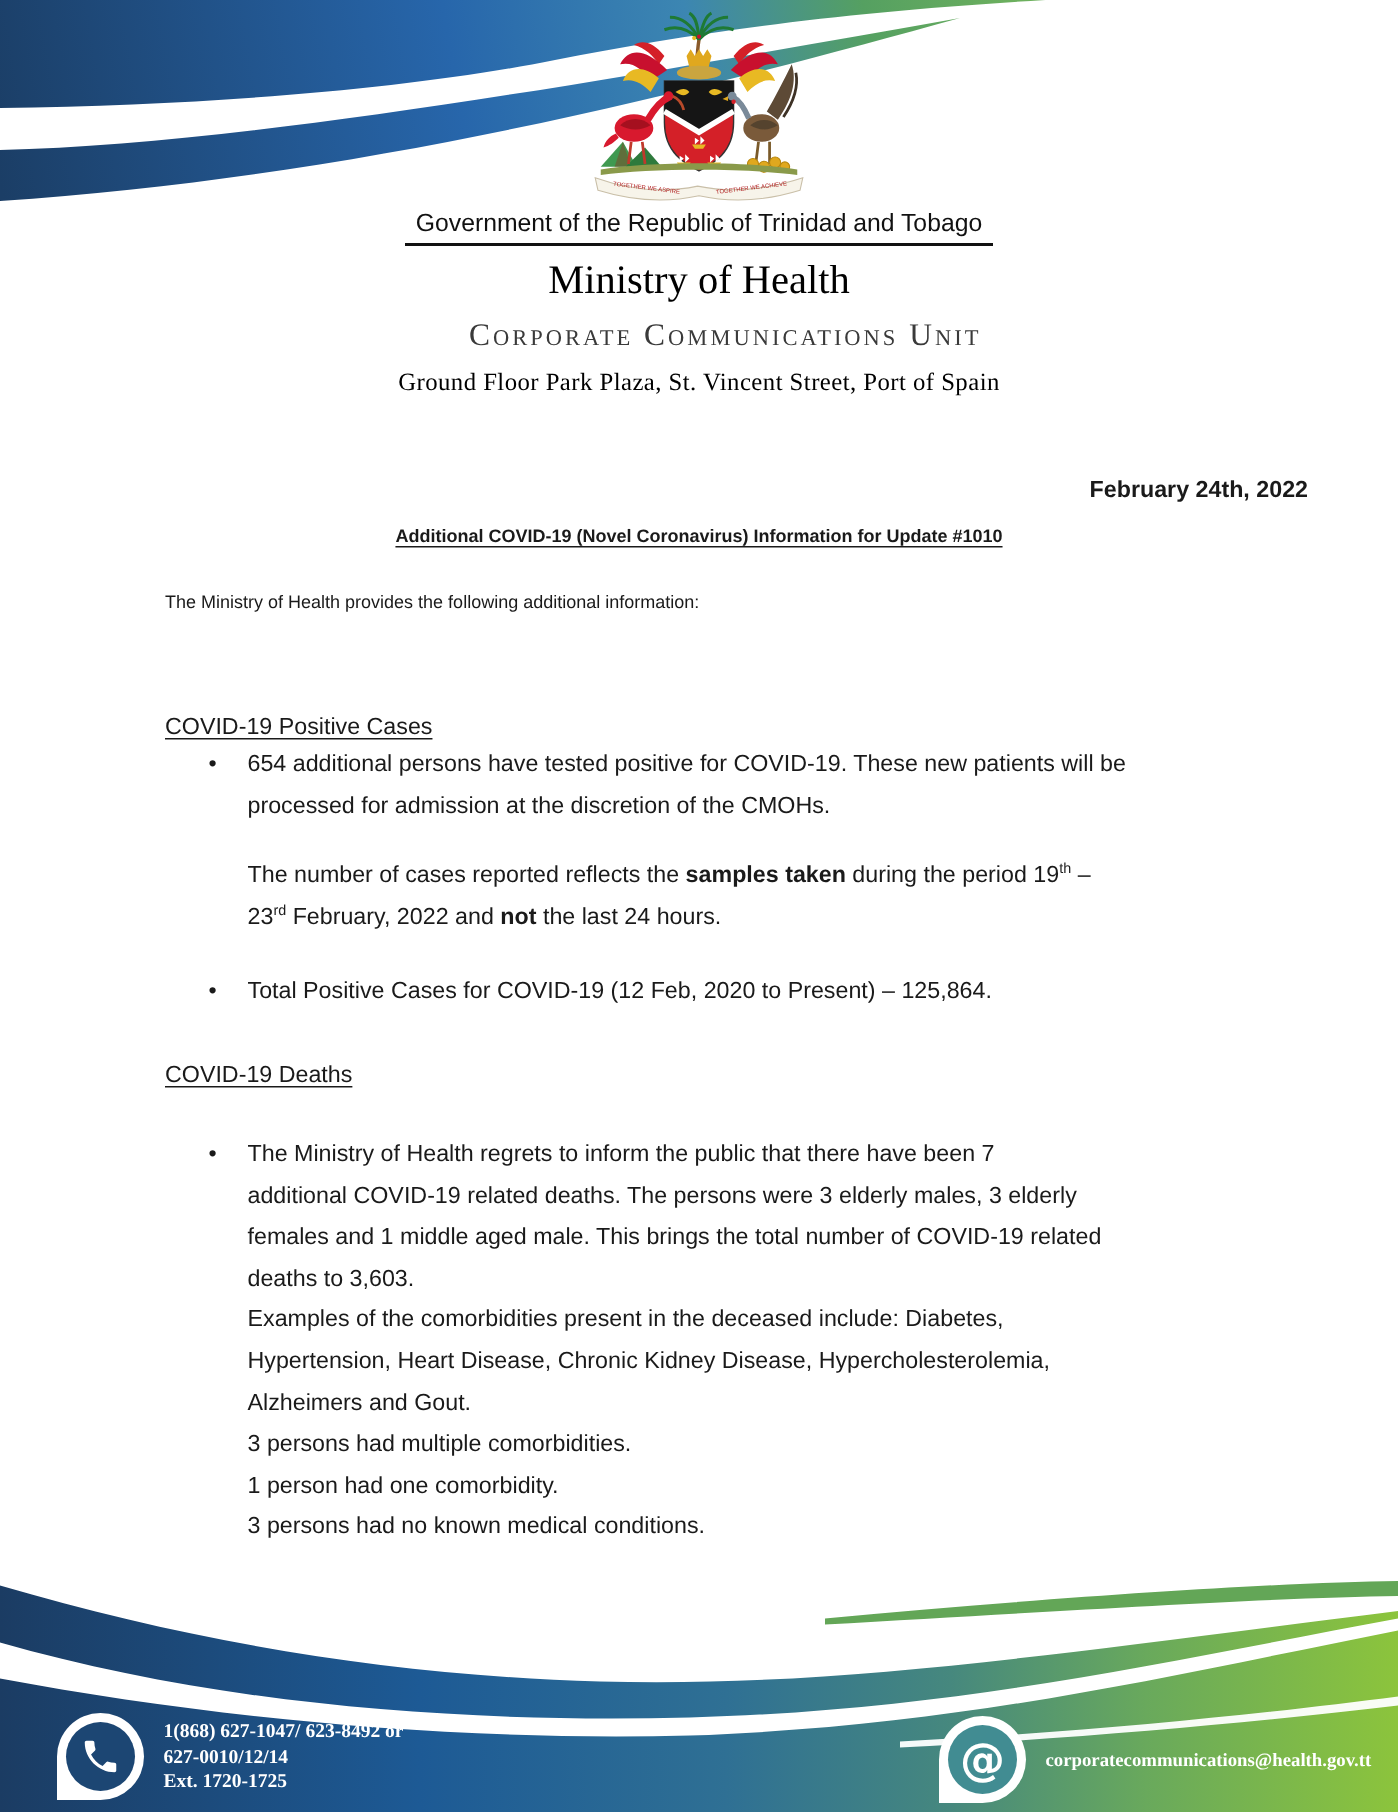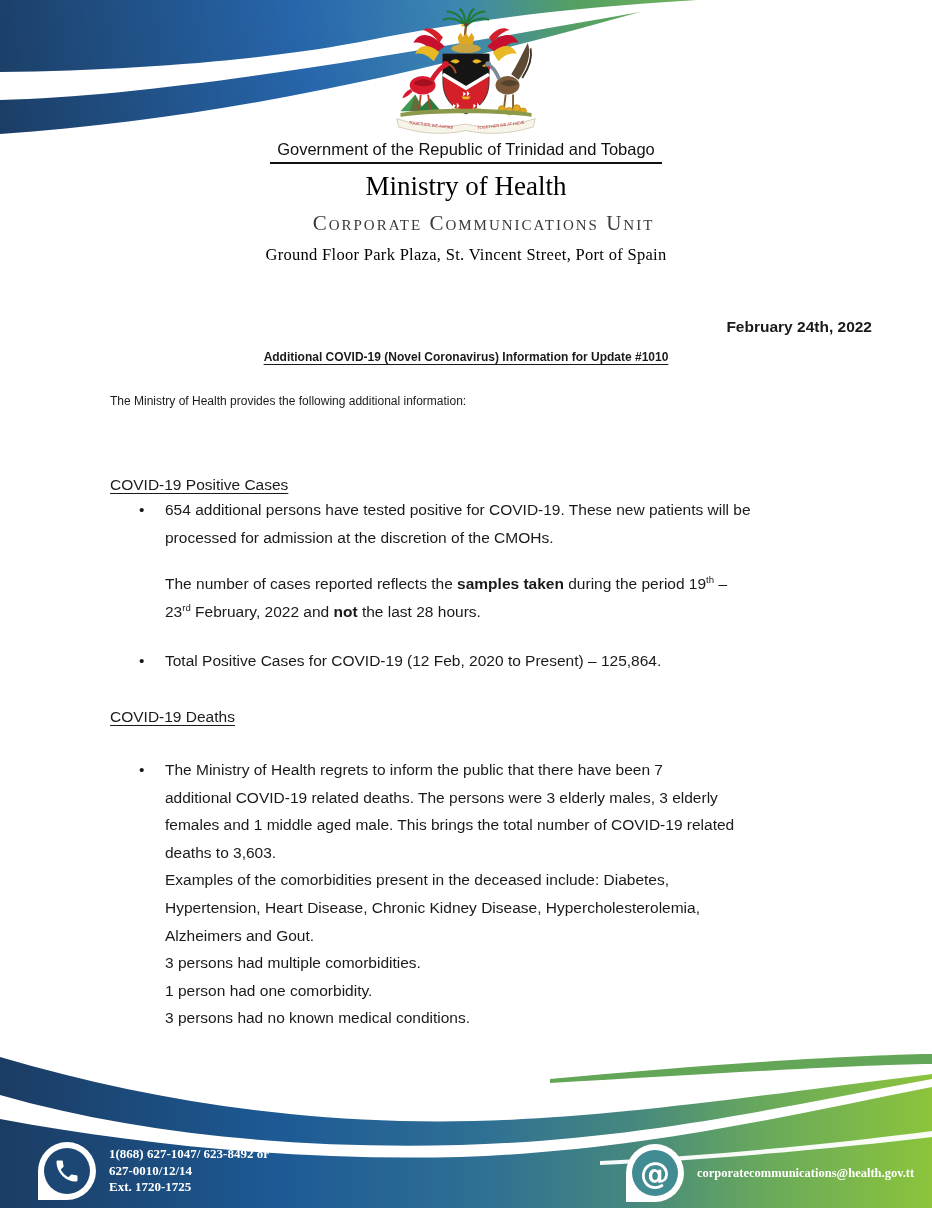--- a/index.html
+++ b/index.html
@@ -167,21 +167,21 @@
   <div class="abs doc-intro">The Ministry of Health provides the following additional information:</div>
 
   <div class="abs sec-heading h-pos">COVID-19 Positive Cases</div>
 
   <div class="abs body-text bullet blk1">
     <span class="marker">•</span>
     <span class="preline">654 additional persons have tested positive for COVID-19. These new patients will be
 processed for admission at the discretion of the CMOHs.</span>
   </div>
 
-  <div class="abs body-text note"><span>The number of cases reported reflects the </span><span class="b">samples taken</span><span> during the period 19</span><sup>th</sup><span> –</span><br><span>23</span><sup>rd</sup><span> February, 2022 and </span><span class="b">not</span><span> the last 28 hours.</span></div>
+  <div class="abs body-text note"><span>The number of cases reported reflects the </span><span class="b">samples taken</span><span> during the period 19</span><sup>th</sup><span> –</span><br><span>23</span><sup>rd</sup><span> February, 2022 and </span><span class="b">not</span><span> the last 24 hours.</span></div>
 
   <div class="abs body-text bullet blk2">
     <span class="marker">•</span>
     <span class="preline">Total Positive Cases for COVID-19 (12 Feb, 2020 to Present) – 125,864.</span>
   </div>
 
   <div class="abs sec-heading h-deaths">COVID-19 Deaths</div>
 
   <div class="abs body-text bullet blk3">
     <span class="marker">•</span>

